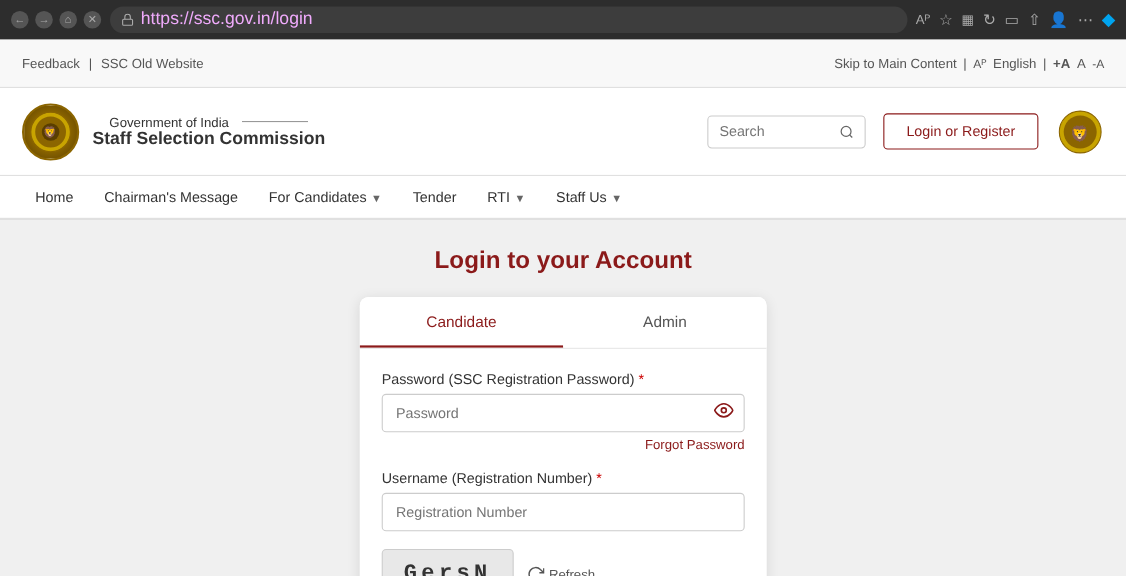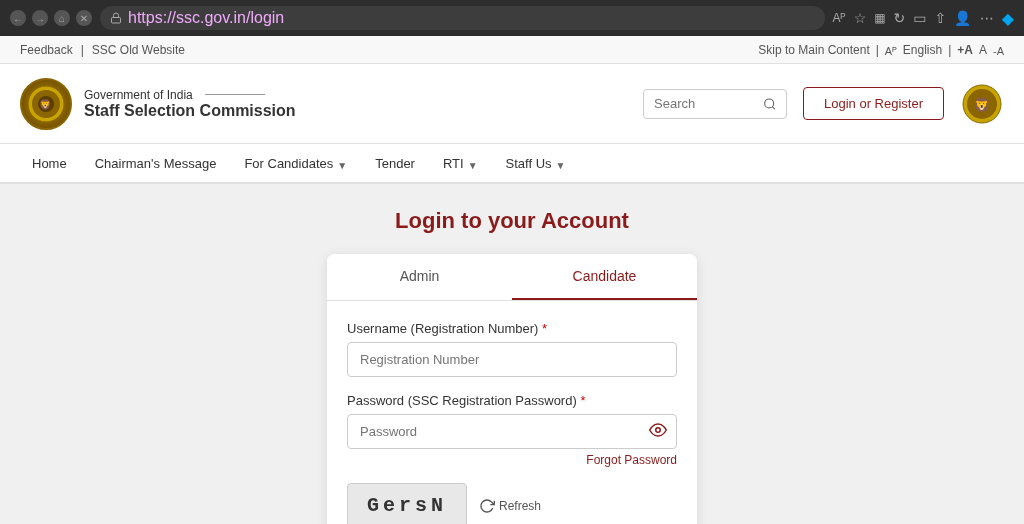--- a/index.html
+++ b/index.html
@@ -48,21 +48,21 @@
       gap: 8px;
       color: #aaa;
       font-size: 14px;
     }
     .browser-right-controls span { cursor: pointer; }
 
     
     .utility-bar {
       background: #f8f8f8;
       border-bottom: 1px solid #e0e0e0;
-      height: 28px;
+      height: 44px;
       display: flex;
       align-items: center;
       justify-content: space-between;
       padding: 0 20px;
       font-size: 12px;
       color: #555;
     }
     .utility-left { display: flex; gap: 8px; }
     .utility-right { display: flex; align-items: flex-end; gap: 6px; }
 
@@ -82,21 +82,21 @@
       gap: 12px;
     }
     .logo-emblem {
       width: 52px; height: 52px;
       border-radius: 50%;
       background: radial-gradient(circle, #c8a400 0%, #8b6500 50%, #5a3e00 100%);
       border: 2px solid #8b6500;
       display: flex; align-items: center; justify-content: center;
       font-size: 20px;
     }
-    .logo-text { display: flex; flex-direction: column; }
+    .logo-text { display: flex; flex-direction: column; align-items: center; }
     .logo-gov {
       font-size: 12px;
       color: #333;
       display: flex;
       align-items: center;
       gap: 8px;
     }
     .logo-gov::after {
       content: '';
       display: inline-block;
@@ -405,51 +405,51 @@
     <span class="nav-dropdown">▼</span>
   </a>
 </div>
 
 <div class="main-content">
   <h2 class="page-title">Login to your Account</h2>
 
   <div class="login-card">
 
     <div class="tab-bar">
+      <div class="tab active">Candidate</div>
       <div class="tab">Admin</div>
-      <div class="tab active">Candidate</div>
     </div>
 
     <div class="login-form">
-
-      <div class="form-group">
-        <label class="form-label">
-          <span>Username (Registration Number)</span>
-          <span class="required">*</span>
-        </label>
-        <input class="form-input" type="text" placeholder="Registration Number" style="">
-      </div>
 
       <div class="form-group">
         <label class="form-label">
           <span>Password (SSC Registration Password)</span>
           <span class="required">*</span>
         </label>
         <div class="password-wrapper">
           <input class="form-input" type="password" placeholder="Password" style="">
           <span class="eye-icon">
             <svg width="18" height="18" viewBox="0 0 24 24" fill="none" stroke="#8b1a1a" stroke-width="2">
               <path d="M1 12s4-8 11-8 11 8 11 8-4 8-11 8-11-8-11-8z"></path>
                 <circle cx="12" cy="12" r="3"></circle>
             </svg>
           </span>
         </div>
         <div class="forgot-password">Forgot Password</div>
       </div>
 
+      <div class="form-group">
+        <label class="form-label">
+          <span>Username (Registration Number)</span>
+          <span class="required">*</span>
+        </label>
+        <input class="form-input" type="text" placeholder="Registration Number" style="">
+      </div>
+
       <div class="captcha-row">
         <div class="captcha-image">GersN</div>
         <button class="refresh-btn">
           <svg width="16" height="16" viewBox="0 0 24 24" fill="none" stroke="#555" stroke-width="2">
             <path d="M23 4v6h-6"></path>
               <path d="M20.49 15a9 9 0 1 1-2.12-9.36L23 10"></path>
           </svg>
           <span>Refresh</span>
         </button>
       </div>

